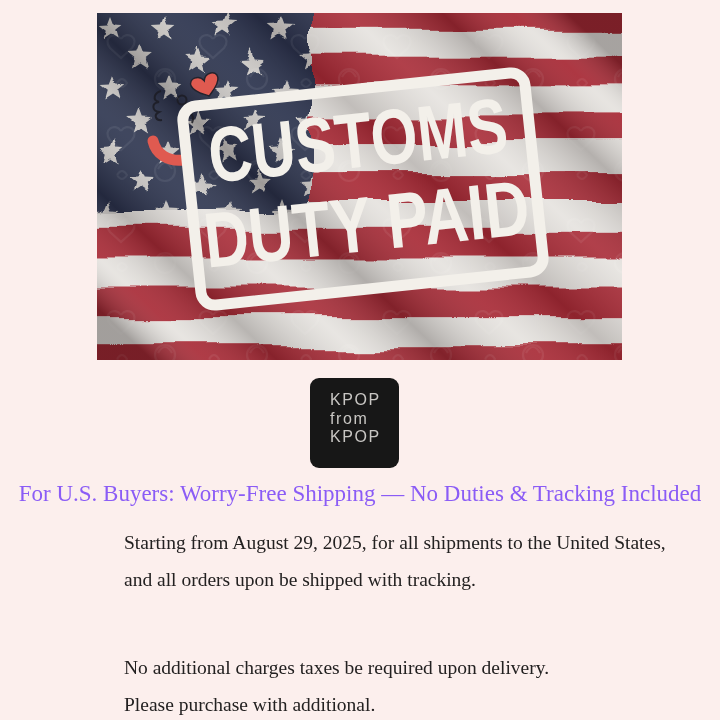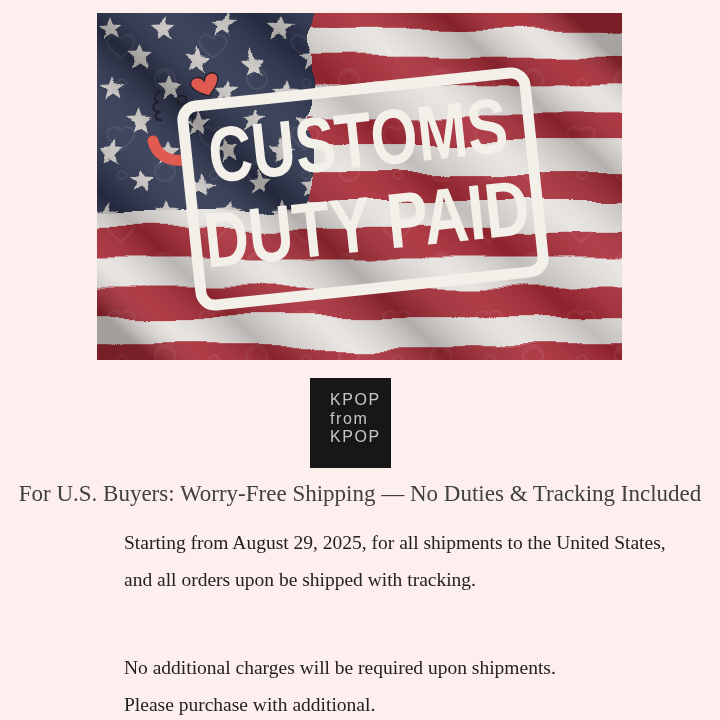--- a/index.html
+++ b/index.html
@@ -5,34 +5,35 @@
   html,body { margin:0; padding:0; background:#fcefed; }
   .page {
     position:relative; width:720px; height:720px; overflow:hidden;
     background:#fcefed;
     font-family:"Liberation Serif", serif;
   }
   .hero { position:absolute; left:97px; top:13px; width:525px; height:347px; margin:0; }
   .hero svg { display:block; width:525px; height:347px; }
 
   .logo {
-    position:absolute; left:310px; top:378px; width:81px; height:90px;
+    position:absolute; left:310px; top:378px; width:89px; height:90px;
     background:#171717;
+    border-radius:9px;
   }
   .logo-text {
     position:absolute; left:20px; top:13px;
     font-family:"Liberation Sans", sans-serif; font-weight:300;
     font-size:16px; line-height:18.5px; letter-spacing:1.6px;
     color:#c8c6c3;
   }
 
   .heading {
     position:absolute; left:0; top:481px; width:720px; margin:0;
     text-align:center; white-space:nowrap;
-    font-size:23px; font-weight:400; color:#404040;
+    font-size:23px; font-weight:400; color:#8b5cf6;
   }
 
   .para { position:absolute; left:118px; margin:0; font-size:19.5px; line-height:30.5px; color:#232121; }
   .para p { margin:6px; white-space:nowrap; }
   .para1 { top:522px; }
   .para2 { top:647px; }
 </style>
 </head>
 <body>
 
@@ -128,17 +129,17 @@
   </div>
 
   <h1 class="heading">For U.S. Buyers: Worry-Free Shipping — No Duties &amp; Tracking Included</h1>
 
   <div class="para para1">
     <p>Starting from August 29, 2025, for all shipments to the United States,</p>
     <p>and all orders upon be shipped with tracking.</p>
   </div>
 
   <div class="para para2">
-    <p>No additional charges will be required upon shipments.</p>
+    <p>No additional charges taxes be required upon delivery.</p>
     <p>Please purchase with additional.</p>
   </div>
 
 </div>
 
 </body></html>

